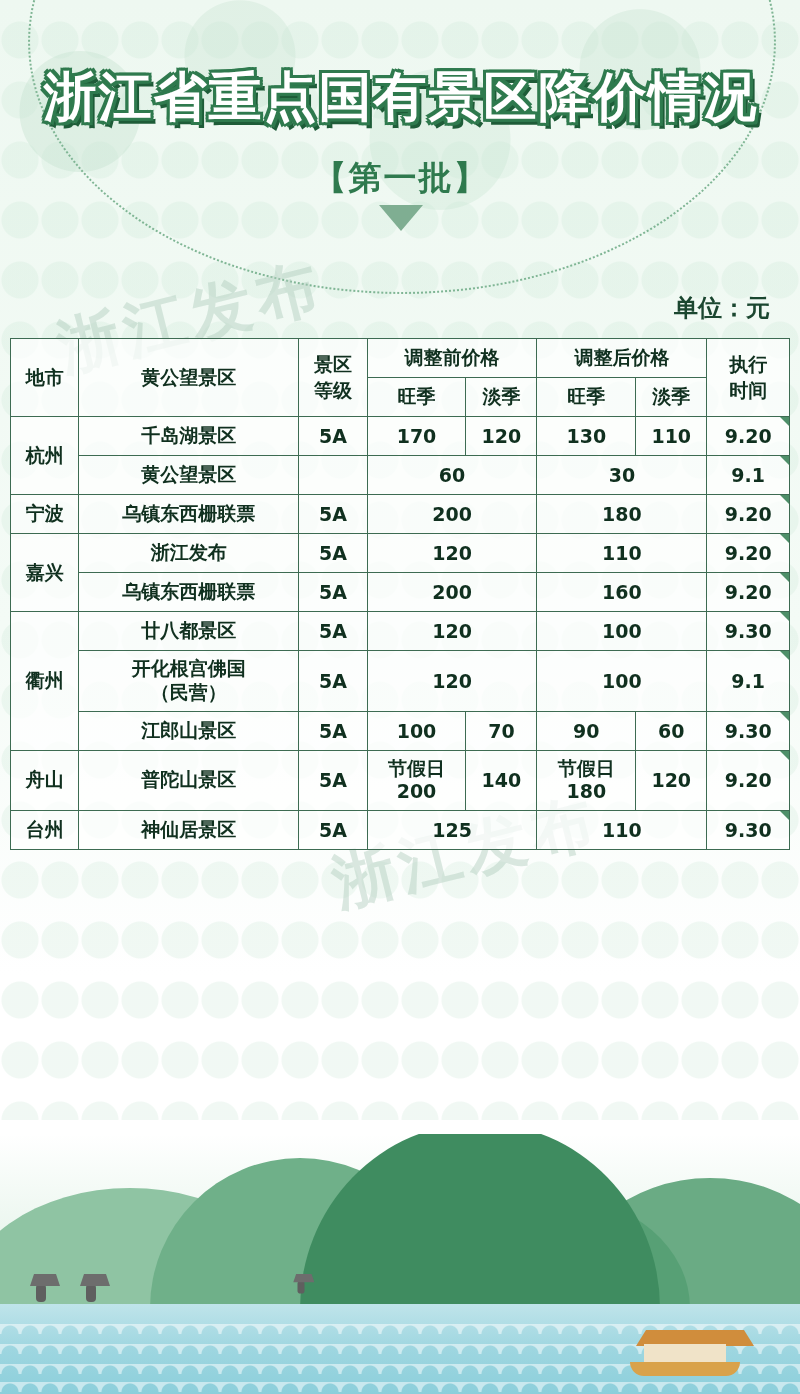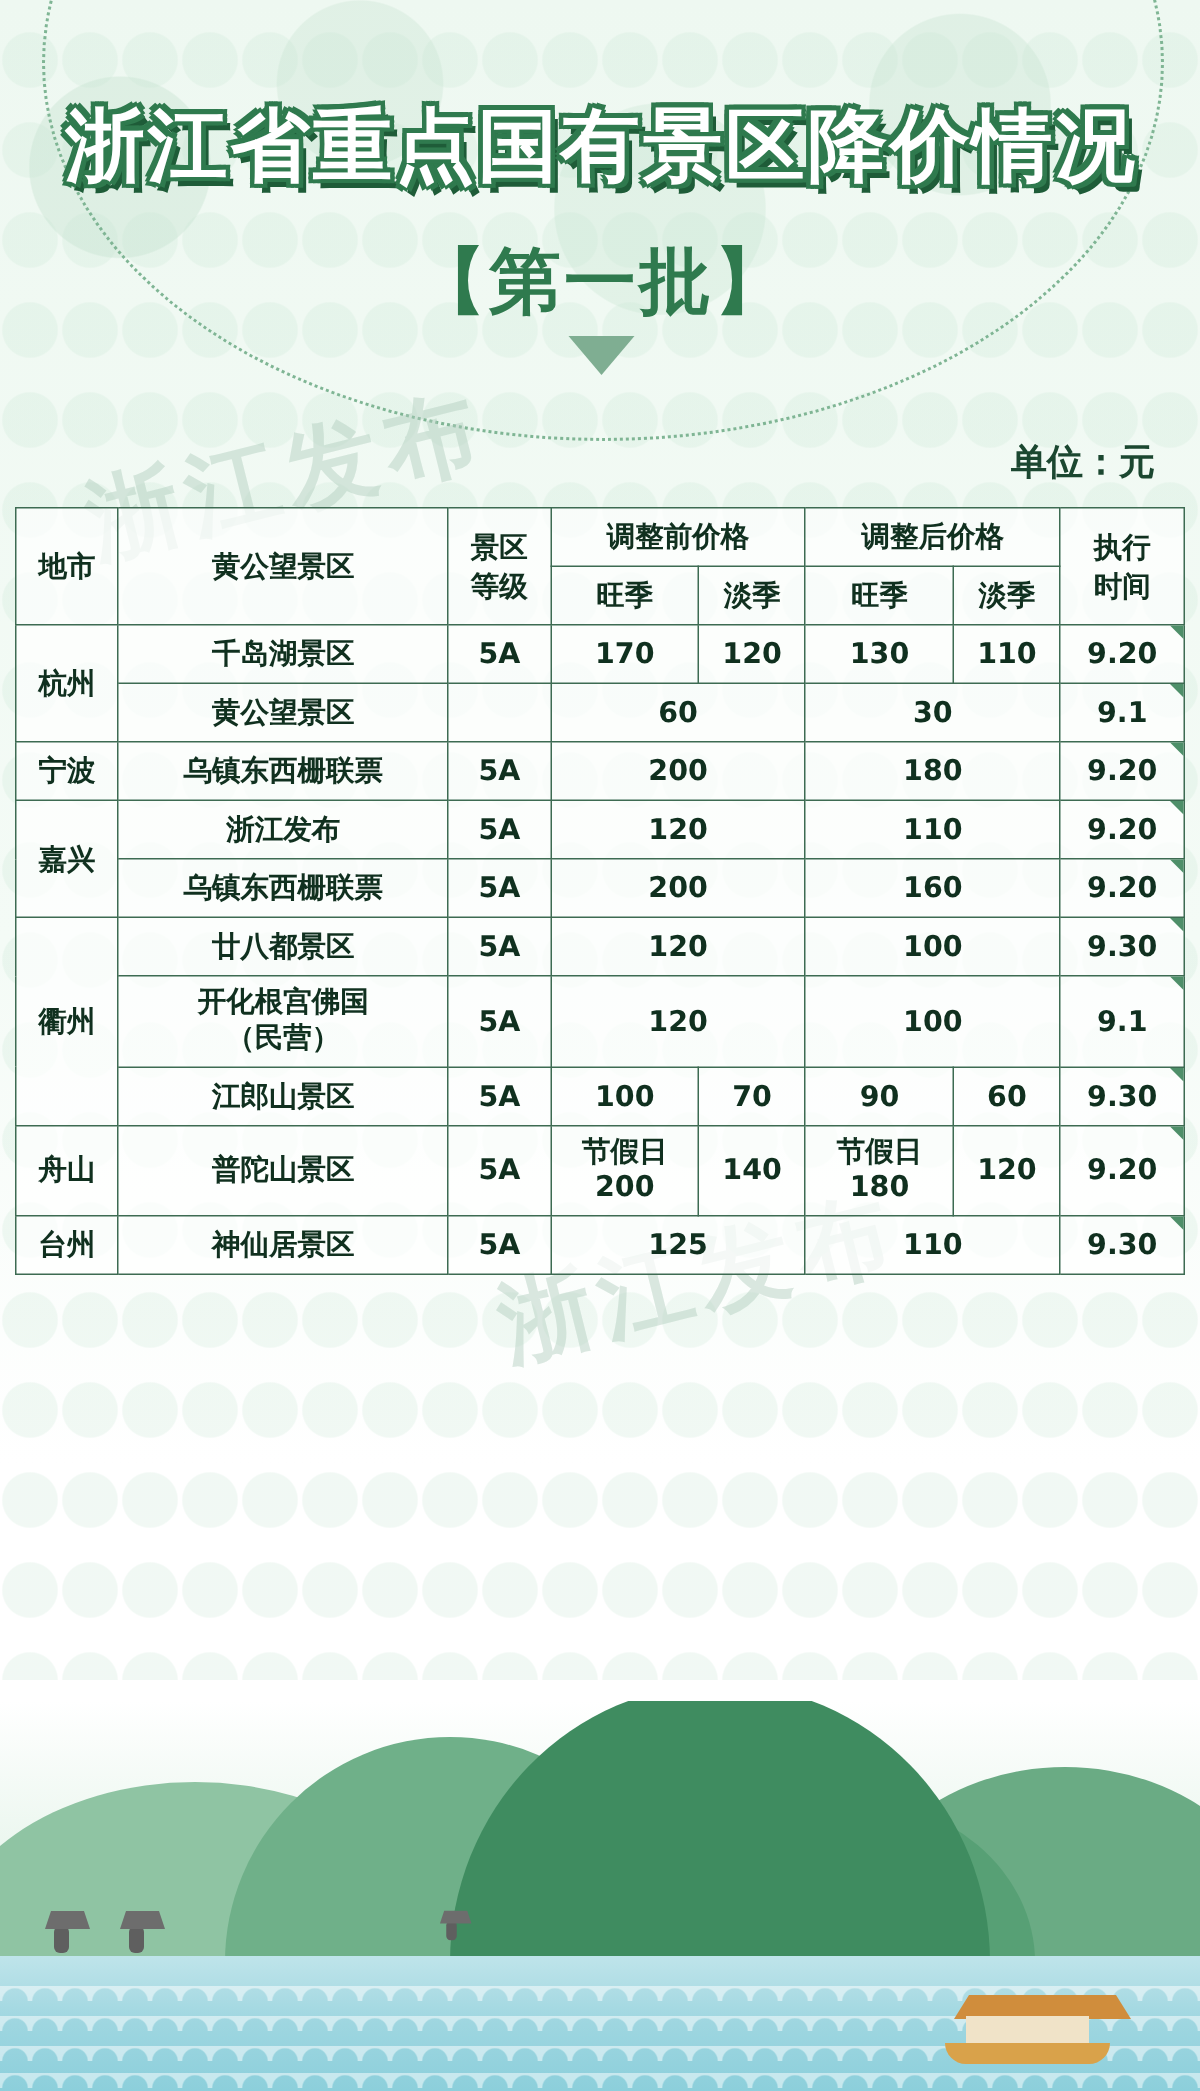--- a/index.html
+++ b/index.html
@@ -56,21 +56,21 @@
     font-size:53px;font-weight:bold;color:#ffffff;letter-spacing:2px;
     -webkit-text-stroke:0px;
     text-shadow:
       3px 0 0 #2f7a4e, -3px 0 0 #2f7a4e, 0 3px 0 #2f7a4e, 0 -3px 0 #2f7a4e,
       3px 3px 0 #2f7a4e, -3px 3px 0 #2f7a4e, 3px -3px 0 #2f7a4e, -3px -3px 0 #2f7a4e,
       5px 6px 0 #1e5c38;
   }
   .sub-title{
     margin-top:22px;
     font-family:"DejaVu Sans","Liberation Sans",sans-serif;
-    font-size:48px;font-weight:bold;color:#2f7a4e;letter-spacing:2px;
+    font-size:33px;font-weight:bold;color:#2f7a4e;letter-spacing:2px;
   }
   .tri{
     margin:4px auto 0;
     width:0;height:0;
     border-left:22px solid transparent;border-right:22px solid transparent;
     border-top:26px solid #7fae92;
   }
   .unit{
     position:absolute;right:30px;top:292px;
     font-size:24px;color:#1b4730;font-weight:bold;

